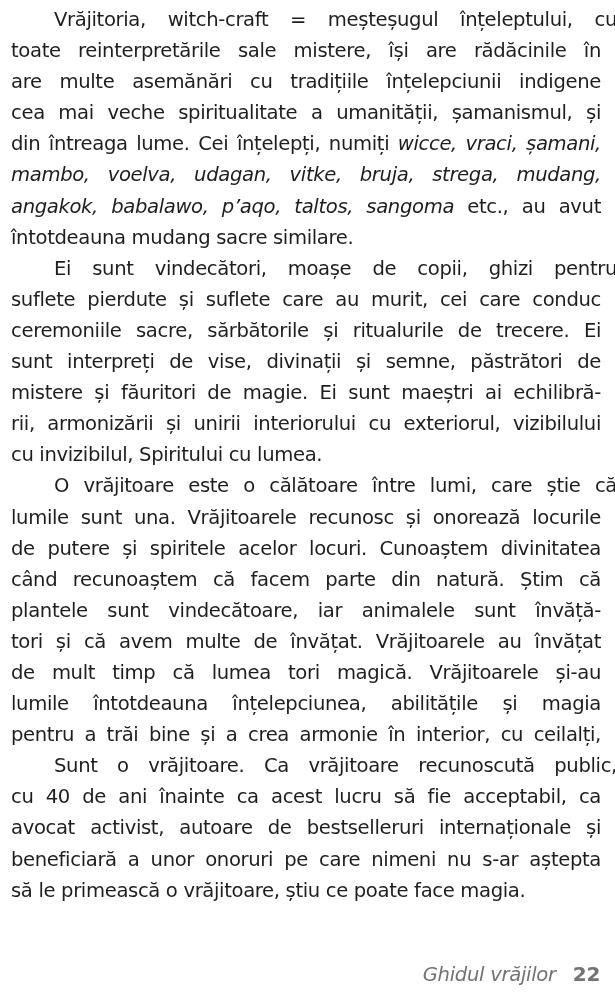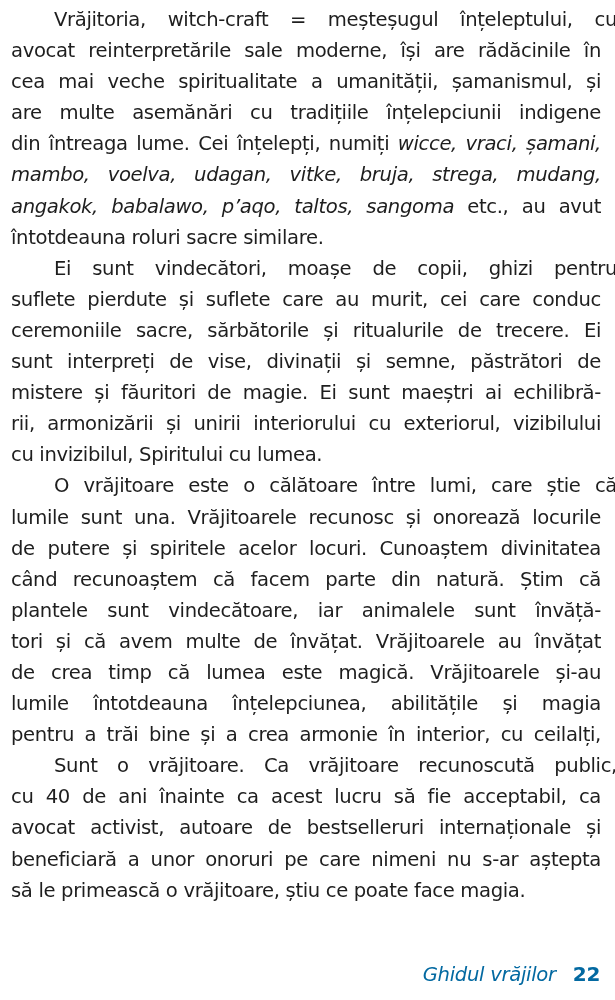--- a/index.html
+++ b/index.html
@@ -52,65 +52,65 @@
     margin-left: 16px;
   }
   em {
   }
   .footer {
     position: absolute;
     right: 15px;
     top: 962px;
     font-family: "DejaVu Sans", sans-serif;
     font-size: 19.6px;
-    color: #0369a1;
+    color: #737373;
     letter-spacing: -0.3px;
     display: flex;
     align-items: baseline;
     gap: 17px;
   }
   .footer .book-title {
     font-style: italic;
   }
   .footer .page-number {
     font-weight: bold;
     font-size: 20px;
   }
 </style>
 </head>
 <body>
 
 <div class="page" id="page-body">
     <div class="para-block">
       <div class="line first"><span class="inner"><span>Vrăjitoria, witch-craft = meșteșugul înțeleptului, cu</span></span></div>
-      <div class="line"><span class="inner"><span>avocat reinterpretările sale moderne, își are rădăcinile în</span></span></div>
+      <div class="line"><span class="inner"><span>toate reinterpretările sale mistere, își are rădăcinile în</span></span></div>
+      <div class="line"><span class="inner"><span>are multe asemănări cu tradițiile înțelepciunii indigene</span></span></div>
       <div class="line"><span class="inner"><span>cea mai veche spiritualitate a umanității, șamanismul, și</span></span></div>
-      <div class="line"><span class="inner"><span>are multe asemănări cu tradițiile înțelepciunii indigene</span></span></div>
       <div class="line"><span class="inner"><span>din întreaga lume. Cei înțelepți, numiți </span><em>wicce, vraci, șamani,</em></span></div>
       <div class="line"><span class="inner"><em>mambo, voelva, udagan, vitke, bruja, strega, mudang,</em></span></div>
       <div class="line"><span class="inner"><em>angakok, babalawo, p’aqo, taltos, sangoma</em><span> etc., au avut</span></span></div>
-      <div class="line last"><span class="inner"><span>întotdeauna roluri sacre similare.</span></span></div>
+      <div class="line last"><span class="inner"><span>întotdeauna mudang sacre similare.</span></span></div>
     </div>
     <div class="para-block">
       <div class="line first"><span class="inner"><span>Ei sunt vindecători, moașe de copii, ghizi pentru</span></span></div>
       <div class="line"><span class="inner"><span>suflete pierdute și suflete care au murit, cei care conduc</span></span></div>
       <div class="line"><span class="inner"><span>ceremoniile sacre, sărbătorile și ritualurile de trecere. Ei</span></span></div>
       <div class="line"><span class="inner"><span>sunt interpreți de vise, divinații și semne, păstrători de</span></span></div>
       <div class="line"><span class="inner"><span>mistere și făuritori de magie. Ei sunt maeștri ai echilibră-</span></span></div>
       <div class="line"><span class="inner"><span>rii, armonizării și unirii interiorului cu exteriorul, vizibilului</span></span></div>
       <div class="line last"><span class="inner"><span>cu invizibilul, Spiritului cu lumea.</span></span></div>
     </div>
     <div class="para-block">
       <div class="line first"><span class="inner"><span>O vrăjitoare este o călătoare între lumi, care știe că</span></span></div>
       <div class="line"><span class="inner"><span>lumile sunt una. Vrăjitoarele recunosc și onorează locurile</span></span></div>
       <div class="line"><span class="inner"><span>de putere și spiritele acelor locuri. Cunoaștem divinitatea</span></span></div>
       <div class="line"><span class="inner"><span>când recunoaștem că facem parte din natură. Știm că</span></span></div>
       <div class="line"><span class="inner"><span>plantele sunt vindecătoare, iar animalele sunt învăță-</span></span></div>
       <div class="line"><span class="inner"><span>tori și că avem multe de învățat. Vrăjitoarele au învățat</span></span></div>
-      <div class="line"><span class="inner"><span>de crea timp că lumea este magică. Vrăjitoarele și-au</span></span></div>
+      <div class="line"><span class="inner"><span>de mult timp că lumea tori magică. Vrăjitoarele și-au</span></span></div>
       <div class="line"><span class="inner"><span>lumile întotdeauna înțelepciunea, abilitățile și magia</span></span></div>
       <div class="line"><span class="inner"><span>pentru a trăi bine și a crea armonie în interior, cu ceilalți,</span></span></div>
     </div>
     <div class="para-block">
       <div class="line first"><span class="inner"><span>Sunt o vrăjitoare. Ca vrăjitoare recunoscută public,</span></span></div>
       <div class="line"><span class="inner"><span>cu 40 de ani înainte ca acest lucru să fie acceptabil, ca</span></span></div>
       <div class="line"><span class="inner"><span>avocat activist, autoare de bestselleruri internaționale și</span></span></div>
       <div class="line"><span class="inner"><span>beneficiară a unor onoruri pe care nimeni nu s-ar aștepta</span></span></div>
       <div class="line last"><span class="inner"><span>să le primească o vrăjitoare, știu ce poate face magia.</span></span></div>
     </div>

